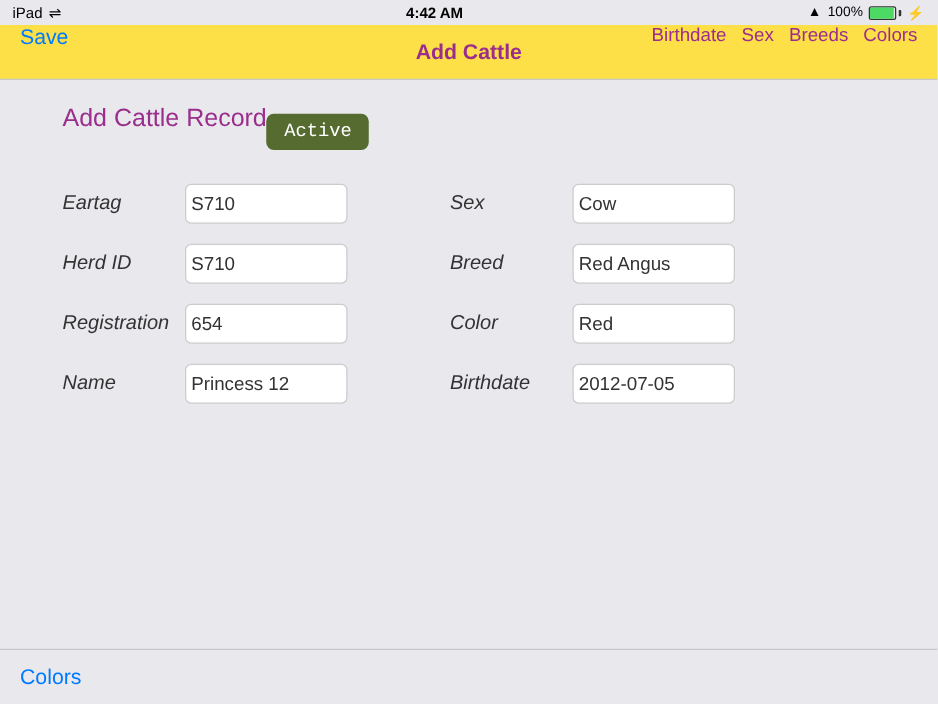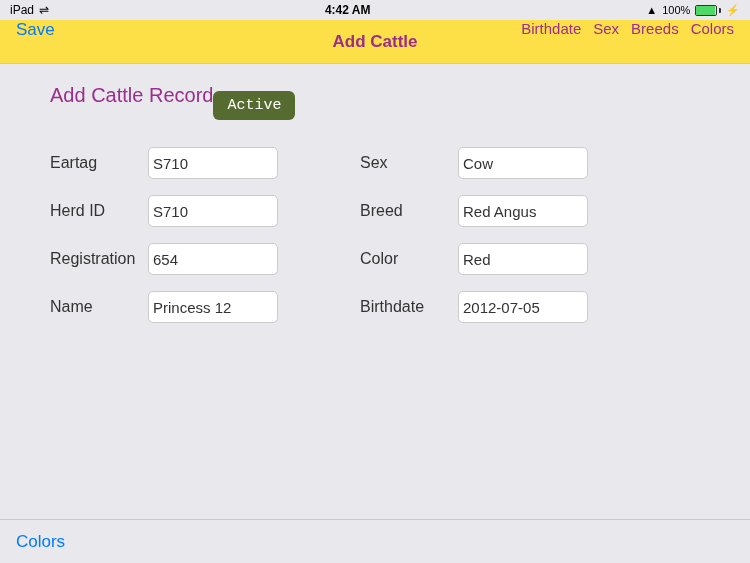--- a/index.html
+++ b/index.html
@@ -110,20 +110,21 @@
       align-items: center;
       margin-bottom: 16px;
       gap: 8px;
     }
 
     .form-label {
       font-size: 16px;
       color: #333;
       min-width: 90px;
       text-align: left;
+      font-style: italic;
     }
 
     .form-input {
       border: 1px solid #ccc;
       border-radius: 5px;
       padding: 5px 4px;
       font-size: 15px;
       background: white;
       width: 130px;
       height: 32px;

